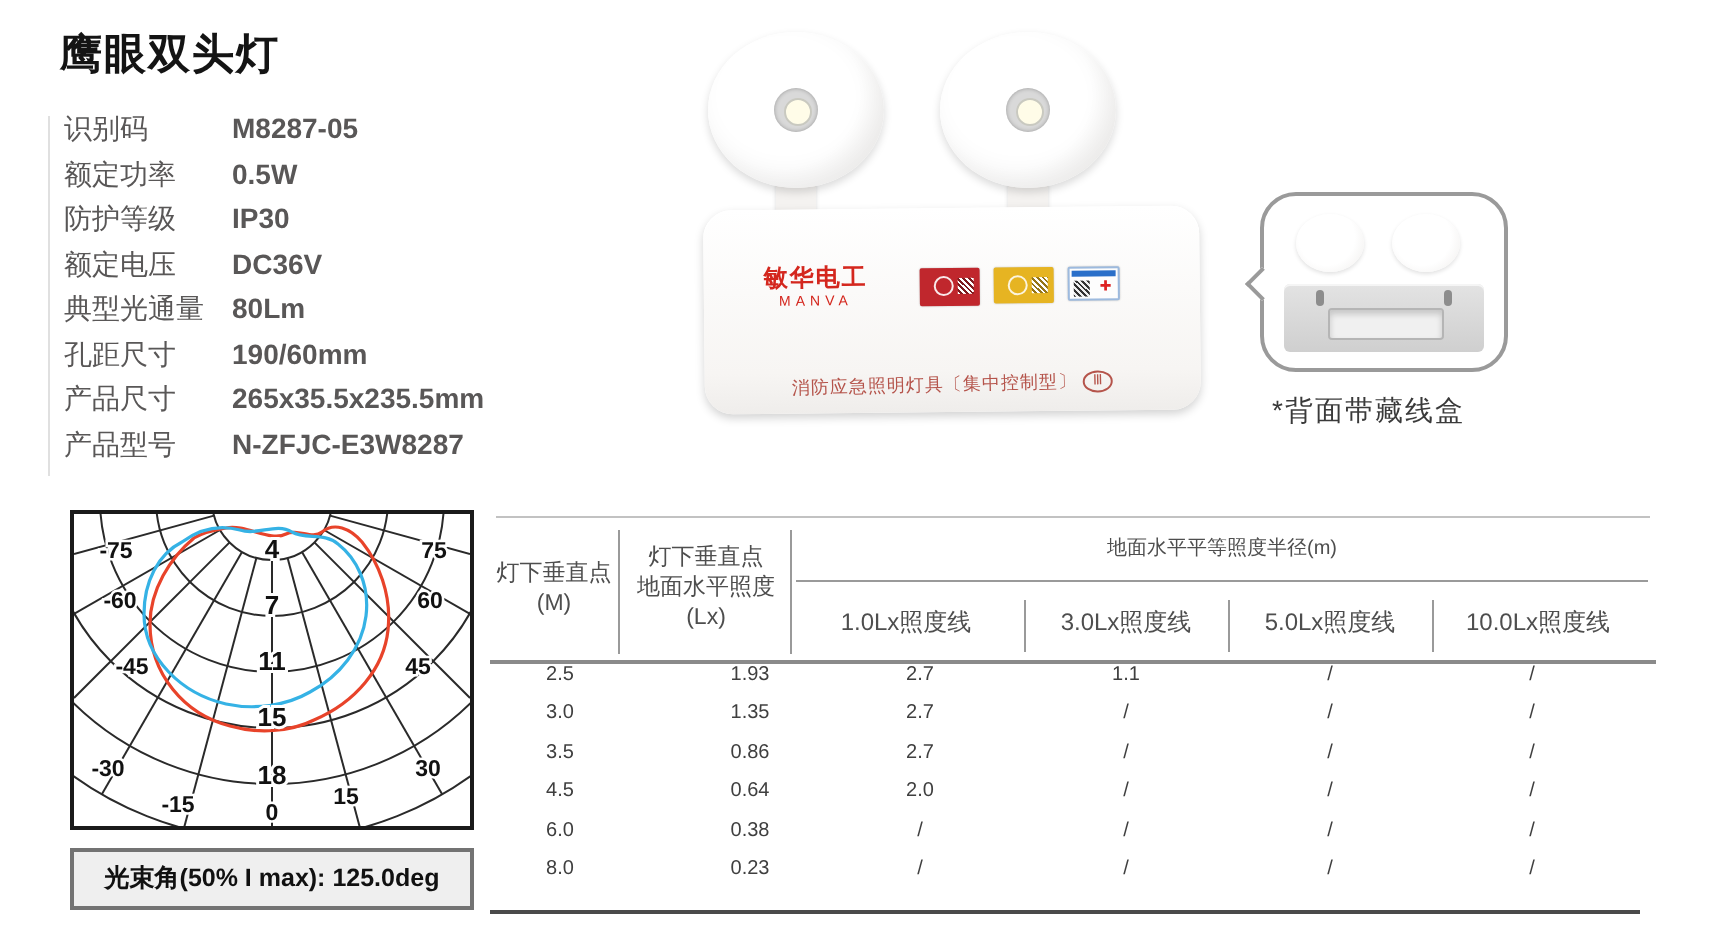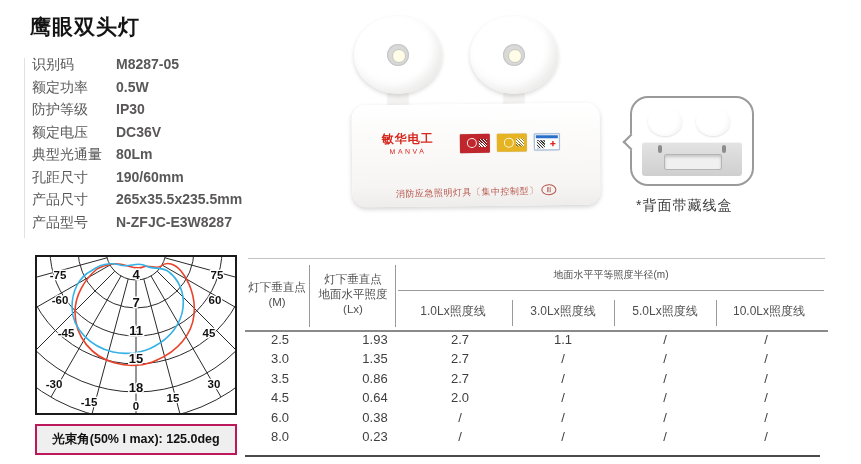--- a/index.html
+++ b/index.html
@@ -70,21 +70,21 @@
     border:1px solid #b5b5b5; border-radius:2px; box-shadow:inset 0 2px 3px rgba(0,0,0,.18); }
   .bk-key { position:absolute; top:3px; width:4px; height:8px; background:#8d8d8d; border-radius:2px; }
   .bk-key.l { left:16px; } .bk-key.r { right:16px; }
   .callout-caption { position:absolute; left:636px; top:197px; font-size:14px; color:#3a3a3a; letter-spacing:1px; }
 
   
   .polar-box { position:absolute; left:35px; top:255px; width:202px; height:160px;
     border:2px solid #1a1a1a; background:#fff; }
   .polar-box svg { display:block; }
   .beam-box { position:absolute; left:35px; top:424px; width:202px; height:31px;
-    border:2px solid #be185d; background:#efefef; display:flex; align-items:center; justify-content:center;
+    border:2px solid #737373; background:#efefef; display:flex; align-items:center; justify-content:center;
     font-size:12.5px; font-weight:bold; color:#111; }
 
   
   .itable { position:absolute; left:245px; top:256px; width:583px; height:206px; font-size:12px; color:#444; }
   .hline { position:absolute; background:#9a9a9a; height:1px; }
   .vline { position:absolute; background:#9a9a9a; width:1px; }
   .t-top { left:3px; right:3px; top:2px; background:#c2c2c2; }
   .t-underhead { left:0; right:0; top:74px; height:1.5px; background:#8a8a8a; }
   .t-bottom { left:0; right:8px; top:199px; height:2px; background:#4a4a4a; }
   .t-v1 { left:64px; top:9px; height:62px; }
@@ -94,21 +94,21 @@
   .t-sv2 { left:369px; top:44px; height:26px; }
   .t-sv3 { left:471px; top:44px; height:26px; }
   .th { position:absolute; text-align:center; color:#4e4e4e; font-size:11.5px; line-height:15px; }
   .th-col1 { left:0px; top:24px; width:64px; }
   .th-col2 { left:66px; top:16px; width:84px; }
   .th-group { left:153px; top:11px; width:426px; font-size:10px; }
   .th-sub { top:48px; width:100px; font-size:12px; }
   .th-s1 { left:158px; } .th-s2 { left:268px; } .th-s3 { left:370px;text-align:center; } .th-s4 { left:474px; }
   .tbody { position:absolute; left:0; top:76px; width:583px; }
   .trow { position:relative; height:19.4px; }
-  .c { position:absolute; text-align:center; font-size:13px; color:#3f3f3f; }
+  .c { position:absolute; text-align:center; font-size:10px; color:#3f3f3f; }
   .c1 { left:0; width:70px; } .c2 { left:90px; width:80px; } .c3 { left:170px; width:90px; }
   .c4 { left:272px; width:92px; } .c5 { left:374px; width:92px; } .c6 { left:476px; width:90px; }
 </style>
 </head>
 <body>
 
 <div class="page">
 
   <div class="title">鹰眼双头灯</div>
 

